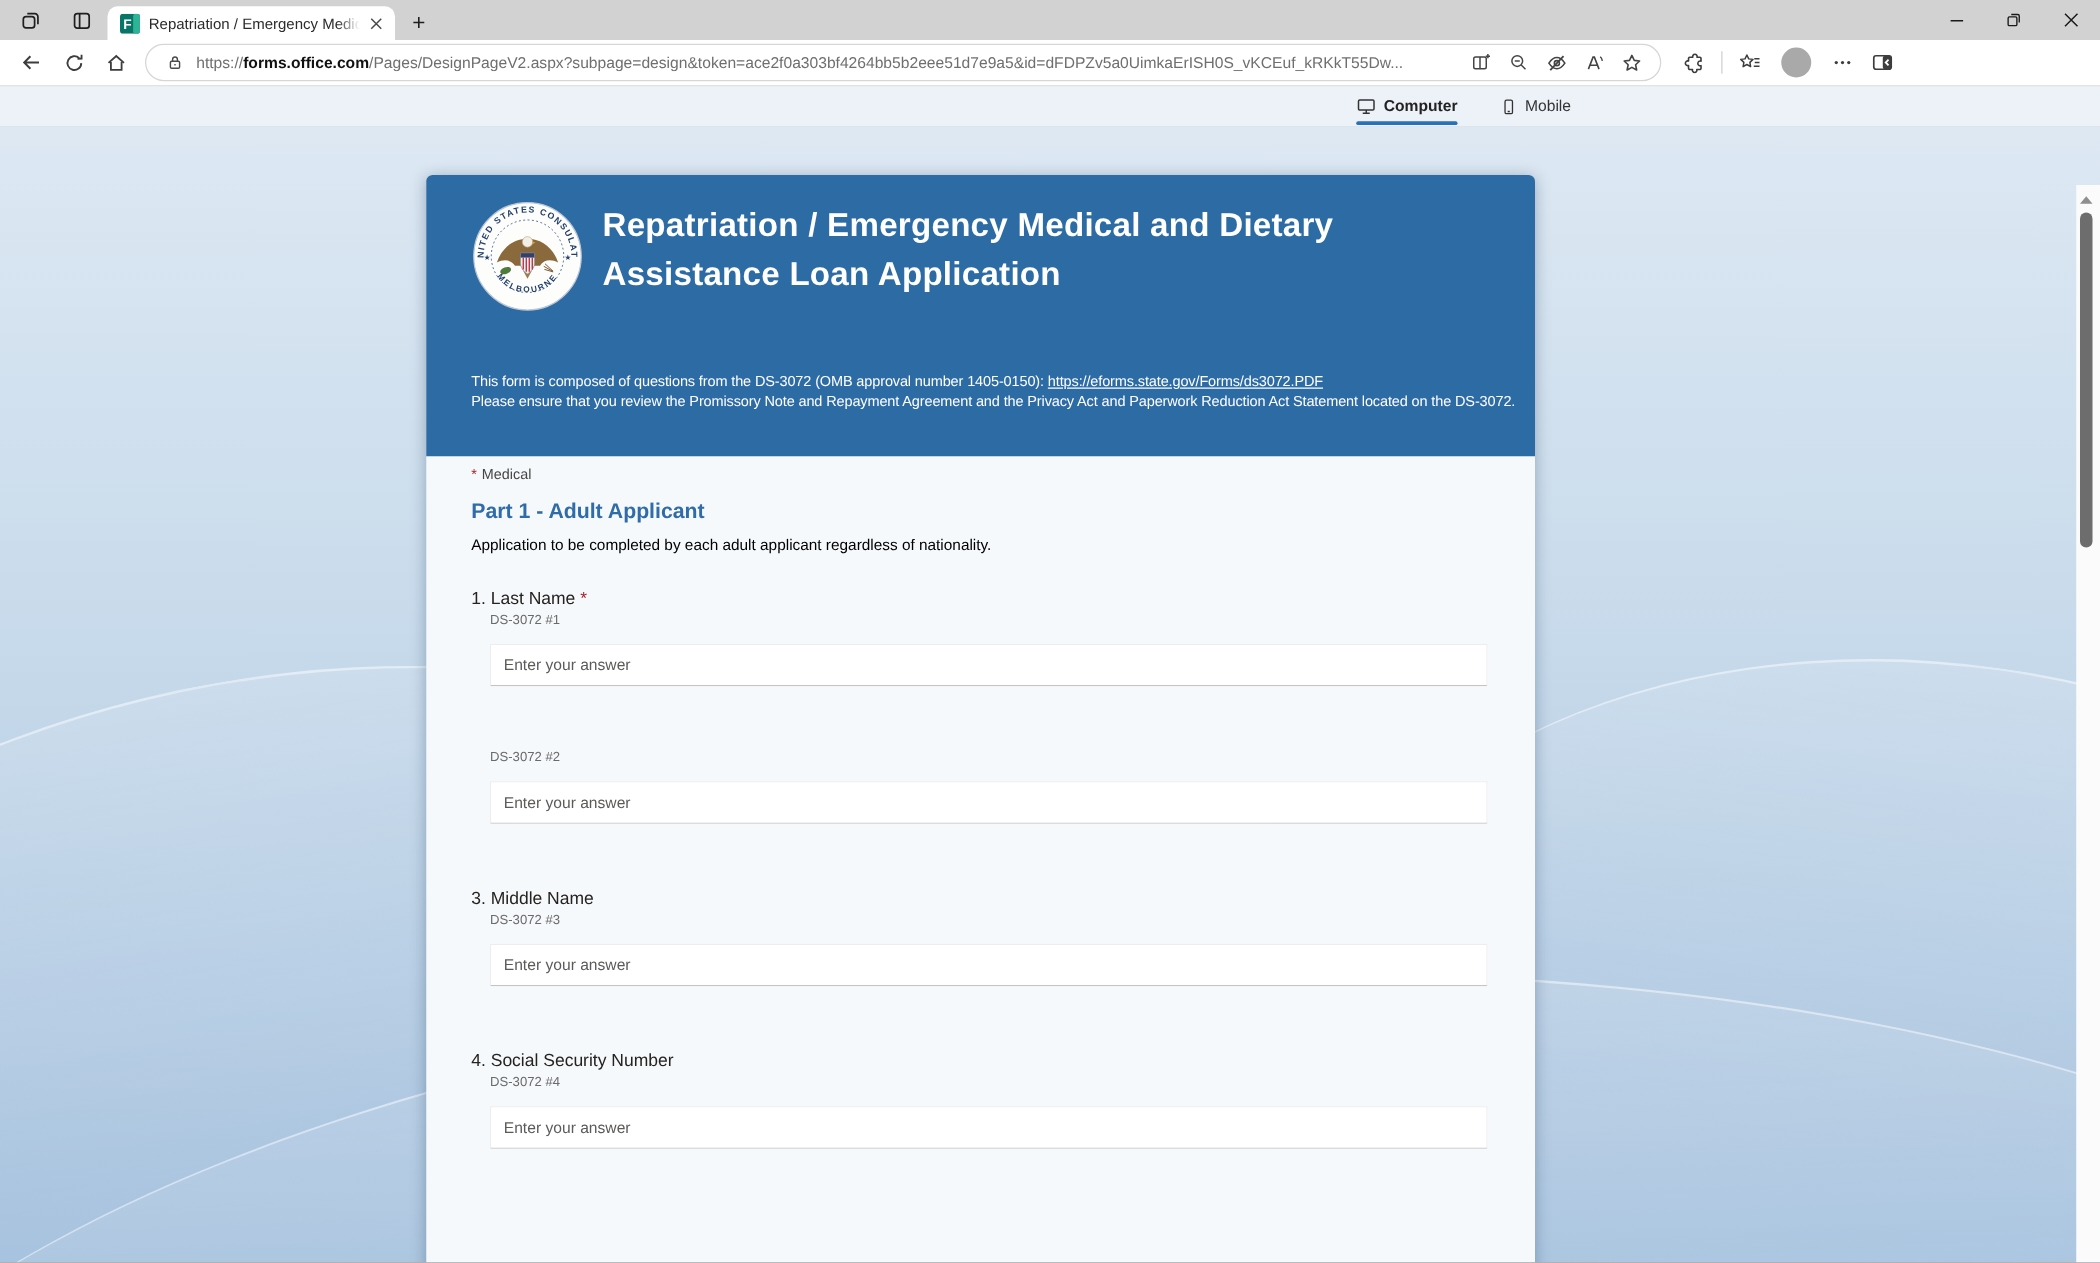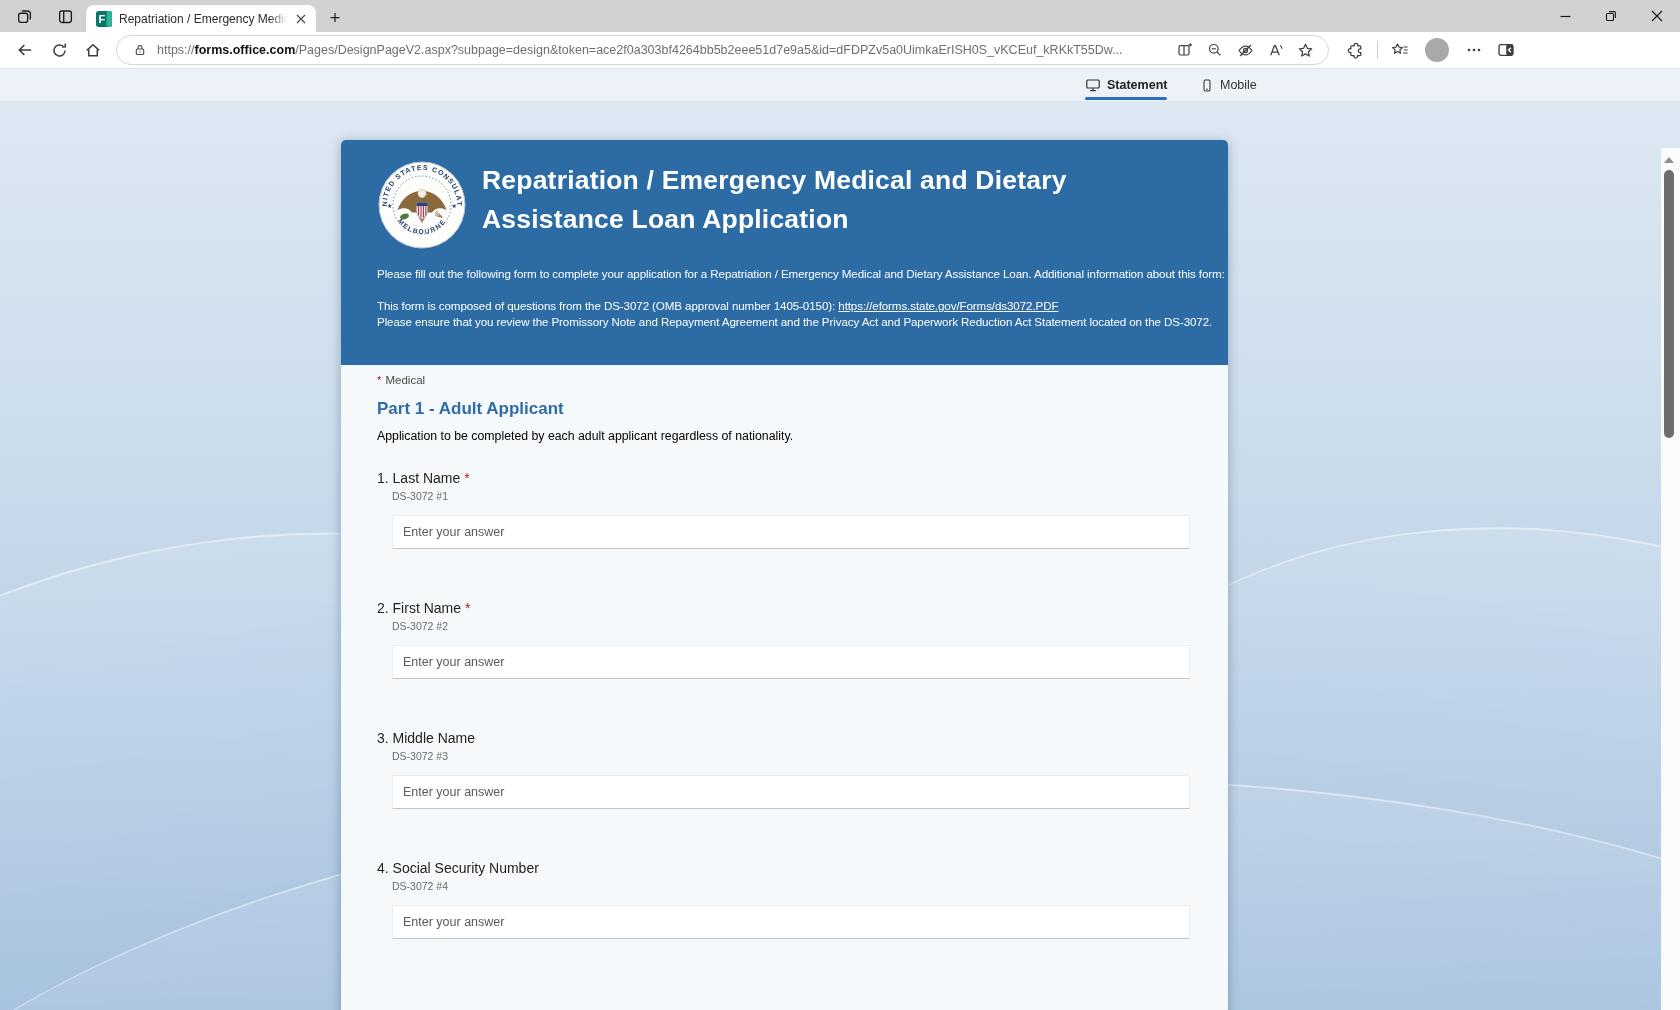--- a/index.html
+++ b/index.html
@@ -256,21 +256,21 @@
       <span>Back</span>
     </div>
 
     <div class="device-toggle dev-computer">
       <span>
         <svg width="16" height="16" viewBox="0 0 16 16" fill="none" stroke="currentColor" stroke-width="1.2">
           <rect x="1.8" y="3" width="12.4" height="8" rx="1"></rect>
             <path d="M8 11v2.2M5.2 13.6h5.6"></path>
         </svg>
       </span>
-      <span class="dev-label">Statement</span>
+      <span class="dev-label">Computer</span>
       <span class="dev-underline"></span>
     </div>
 
     <div class="device-toggle dev-mobile">
       <span>
         <svg width="14" height="15" viewBox="0 0 16 16" fill="none" stroke="currentColor" stroke-width="1.2">
           <rect x="4.6" y="1.8" width="6.8" height="12.4" rx="1.4"></rect>
             <path d="M7 12.2h2"></path>
         </svg>
       </span>
@@ -308,40 +308,38 @@
               <path d="M47.8 32.2l2.6 1-2.6 1Z" fill="#d6a93c"></path>
               <ellipse cx="26.5" cy="55.5" rx="4.5" ry="2.6" fill="#4e7a3a" transform="rotate(-20 26.5 55.5)"></ellipse>
               <path d="M57 52l7 4M57.5 54.5l7 2M58 50l6.5 6" stroke="#7a5c33" stroke-width="0.8"></path>
               <path d="M38.5 41.5h11v8.2c0 5.2-5.5 8.3-5.5 8.3s-5.5-3.1-5.5-8.3Z" fill="#f2f2f2" stroke="#8fa0b5" stroke-width="0.5"></path>
               <rect x="38.5" y="41.5" width="11" height="3.6" fill="#31406e"></rect>
               <path d="M40.6 45.1v9.5M43 45.1v11.2M45.4 45.1v11.2M47.8 45.1v9.5" stroke="#b22234" stroke-width="1"></path>
             </g>
           </svg>
         </div>
         <div class="form-title">Repatriation / Emergency Medical and Dietary Assistance Loan Application</div>
-        <div class="hdr-desc d1">Please fill out the following form to complete your application for a Repatriation / Emergency Medical and Dietary Assistance Loan. Additional information about this form:</div>
         <div class="hdr-desc d23">
           <span>This form is composed of questions from the DS-3072 (OMB approval number 1405-0150): </span><a class="hdr-link">https://eforms.state.gov/Forms/ds3072.PDF</a><br>
           <span>Please ensure that you review the Promissory Note and Repayment Agreement and the Privacy Act and Paperwork Reduction Act Statement located on the DS-3072.</span>
         </div>
       </div>
 
       <div class="card-body">
         <div class="required"><span class="star">*</span><span>Medical</span></div>
         <div class="sec-title">Part 1 - Adult Applicant</div>
         <div class="sec-desc">Application to be completed by each adult applicant regardless of nationality.</div>
 
         <div class="questions">
           <div class="question">
             <div class="q-label"><span>1. Last Name</span><span class="star"> *</span></div>
             <div class="q-sub">DS-3072 #1</div>
             <input class="q-input" type="text" placeholder="Enter your answer" style="">
           </div>
           <div class="question">
-            <div class="q-label"><span>2. First Name</span><span class="star"> *</span></div>
             <div class="q-sub">DS-3072 #2</div>
             <input class="q-input" type="text" placeholder="Enter your answer" style="">
           </div>
           <div class="question">
             <div class="q-label"><span>3. Middle Name</span><span class="star"></span></div>
             <div class="q-sub">DS-3072 #3</div>
             <input class="q-input" type="text" placeholder="Enter your answer" style="">
           </div>
           <div class="question">
             <div class="q-label"><span>4. Social Security Number</span><span class="star"></span></div>

